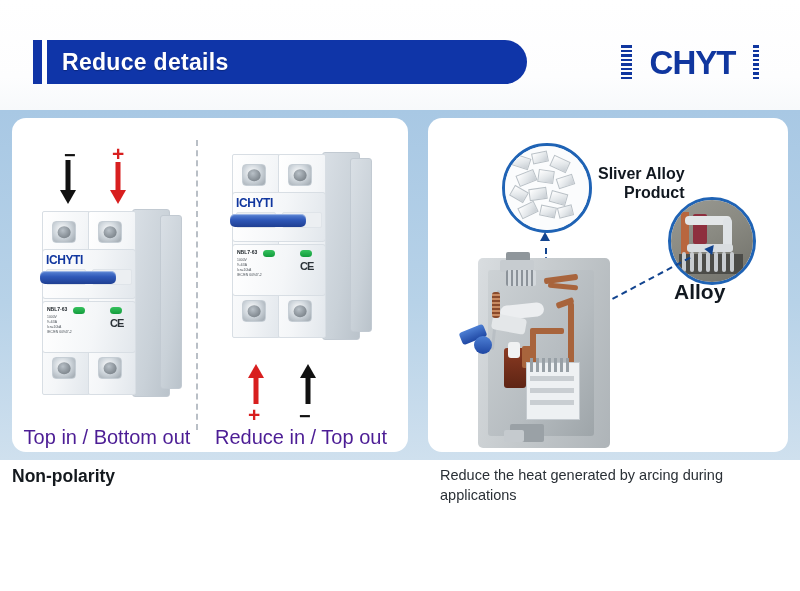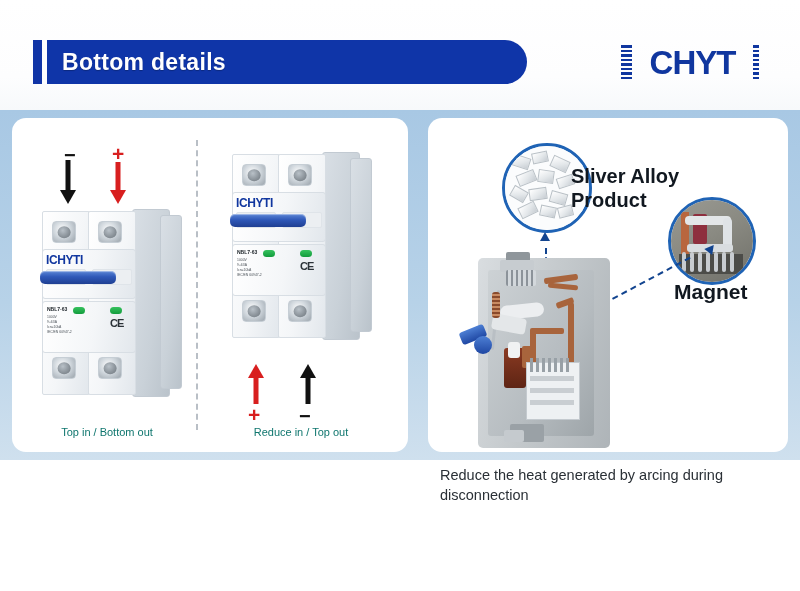--- a/index.html
+++ b/index.html
@@ -108,21 +108,21 @@
     position:absolute;color:#4a5158;white-space:nowrap;line-height:1.25;
     font-size:3.4px;
   }
   .spec .big{font-size:5px;color:#1b2227;font-weight:bold;}
   .cemark{
     position:absolute;color:#2b3238;font-size:11px;font-weight:bold;
     letter-spacing:-1px;
   }
 
   .caption{
-    position:absolute;color:#0f766e;font-size:11px;text-align:center;
+    position:absolute;color:#4c1d95;font-size:20px;text-align:center;
     white-space:nowrap;
   }
 
   
   .callout{
     position:absolute;border-radius:50%;
     border:3px solid #1f63b5;overflow:hidden;
     background:#f2f4f6;
   }
   .contact-fill{
@@ -186,21 +186,21 @@
   .txt-p{
     color:#2a3036;font-size:14.5px;line-height:1.35;
   }
 </style>
 </head>
 <body>
 
 <div class="header">
   <div class="hdr-accent"></div>
   <div class="hdr-pill"></div>
-  <div class="hdr-title">Bottom details</div>
+  <div class="hdr-title">Reduce details</div>
 
   <div class="logo">
     <span class="logo-bars">
       <i></i>
         <i></i>
         <i></i>
         <i></i>
         <i></i>
         <i></i>
         <i></i>
@@ -324,21 +324,21 @@
     <div class="chip" style="left:33px;top:24px;width:14px;height:11px;transform:rotate(8deg);"></div>
     <div class="chip" style="left:52px;top:30px;width:15px;height:9px;transform:rotate(-18deg);"></div>
     <div class="chip" style="left:6px;top:42px;width:14px;height:10px;transform:rotate(30deg);"></div>
     <div class="chip" style="left:24px;top:42px;width:16px;height:10px;transform:rotate(-8deg);"></div>
     <div class="chip" style="left:45px;top:46px;width:15px;height:10px;transform:rotate(16deg);"></div>
     <div class="chip" style="left:14px;top:58px;width:16px;height:10px;transform:rotate(-26deg);"></div>
     <div class="chip" style="left:35px;top:60px;width:14px;height:9px;transform:rotate(12deg);"></div>
     <div class="chip" style="left:53px;top:60px;width:13px;height:9px;transform:rotate(-14deg);"></div>
   </div>
 </div>
-<div class="co-label" style="left:571px;top:165px;font-size:20px;">
+<div class="co-label" style="left:598px;top:165px;font-size:16px;text-align:right;">
   <span>Sliver Alloy</span><br>
   <span>Product</span>
 </div>
 
 <div class="callout" style="left:668px;top:197px;width:82px;height:82px;">
   <div class="magnet-fill">
     <div style="position:absolute;left:10px;top:12px;width:8px;height:42px;background:#b8663e;"></div>
     <div style="position:absolute;left:22px;top:14px;width:14px;height:30px;background:#8e2f3e;border-radius:2px;"></div>
     <div style="position:absolute;left:14px;top:16px;width:46px;height:9px;background:#e3e6e8;border-radius:4px;"></div>
     <div style="position:absolute;left:52px;top:18px;width:9px;height:34px;background:#dfe3e6;border-radius:4px;"></div>
@@ -346,21 +346,21 @@
     <div style="position:absolute;left:8px;top:54px;width:64px;height:20px;background:#4c4c48;"></div>
     <div style="position:absolute;left:11px;top:52px;width:4px;height:20px;background:#c8ccd0;border-radius:2px;"></div>
     <div style="position:absolute;left:19px;top:52px;width:4px;height:20px;background:#c8ccd0;border-radius:2px;"></div>
     <div style="position:absolute;left:27px;top:52px;width:4px;height:20px;background:#c8ccd0;border-radius:2px;"></div>
     <div style="position:absolute;left:35px;top:52px;width:4px;height:20px;background:#c8ccd0;border-radius:2px;"></div>
     <div style="position:absolute;left:43px;top:52px;width:4px;height:20px;background:#c8ccd0;border-radius:2px;"></div>
     <div style="position:absolute;left:51px;top:52px;width:4px;height:20px;background:#c8ccd0;border-radius:2px;"></div>
     <div style="position:absolute;left:59px;top:52px;width:4px;height:20px;background:#c8ccd0;border-radius:2px;"></div>
   </div>
 </div>
-<div class="co-label" style="left:674px;top:280px;font-size:21px;">Magnet</div>
+<div class="co-label" style="left:674px;top:280px;font-size:21px;">Alloy</div>
 
 <div class="lead" style="left:545px;top:300px;width:52px;transform:rotate(-90deg);"></div>
 <div class="leadhead" style="left:540px;top:232px;"></div>
 
 <div class="lead" style="left:612px;top:298px;width:88px;transform:rotate(-28deg);"></div>
 <div class="leadhead" style="left:706px;top:244px;transform:rotate(38deg);"></div>
 
 <div class="cut">
   <div class="cut-shell"></div>
   <div class="cut-inner"></div>
@@ -403,17 +403,18 @@
   <div class="arcplate" style="left:96px;top:100px;width:3px;height:14px;"></div>
   <div class="arcplate" style="left:60px;top:118px;width:44px;height:5px;background:#c9ced2;"></div>
   <div class="arcplate" style="left:60px;top:130px;width:44px;height:5px;background:#c9ced2;"></div>
   <div class="arcplate" style="left:60px;top:142px;width:44px;height:5px;background:#c9ced2;"></div>
 
   <div class="steel" style="left:40px;top:166px;width:34px;height:18px;background:#9aa1a6;"></div>
   <div class="steel" style="left:34px;top:172px;width:20px;height:12px;background:#c5cace;"></div>
 </div>
 
 <div class="txtblock" style="left:12px;top:466px;width:410px;">
+  <div class="txt-h">Non-polarity</div>
 </div>
 
 <div class="txtblock" style="left:440px;top:466px;width:350px;">
-  <div class="txt-p">Reduce the heat generated by arcing during disconnection</div>
+  <div class="txt-p">Reduce the heat generated by arcing during applications</div>
 </div>
 
 </body></html>

